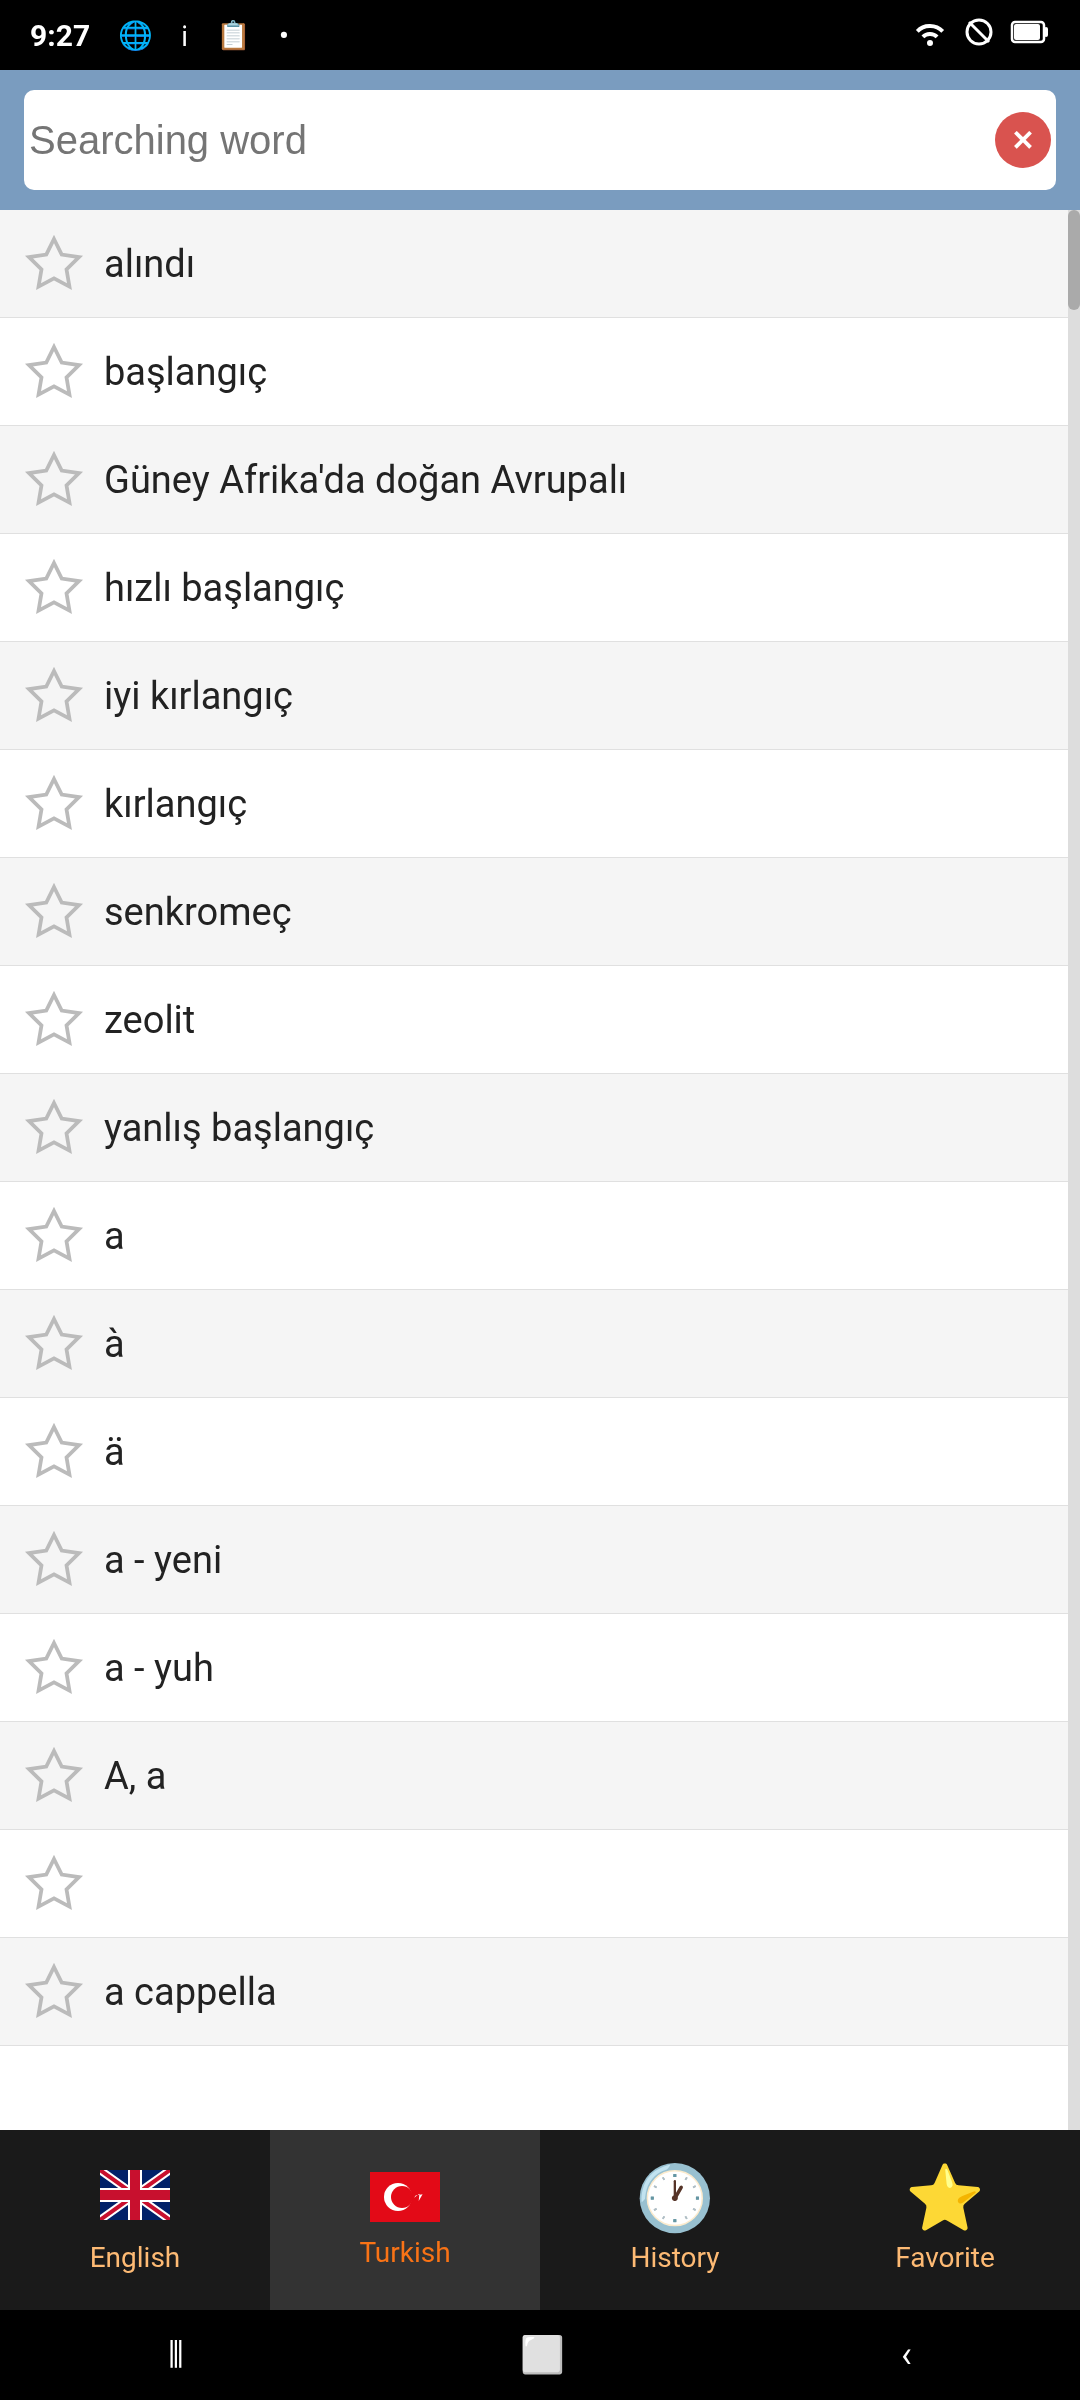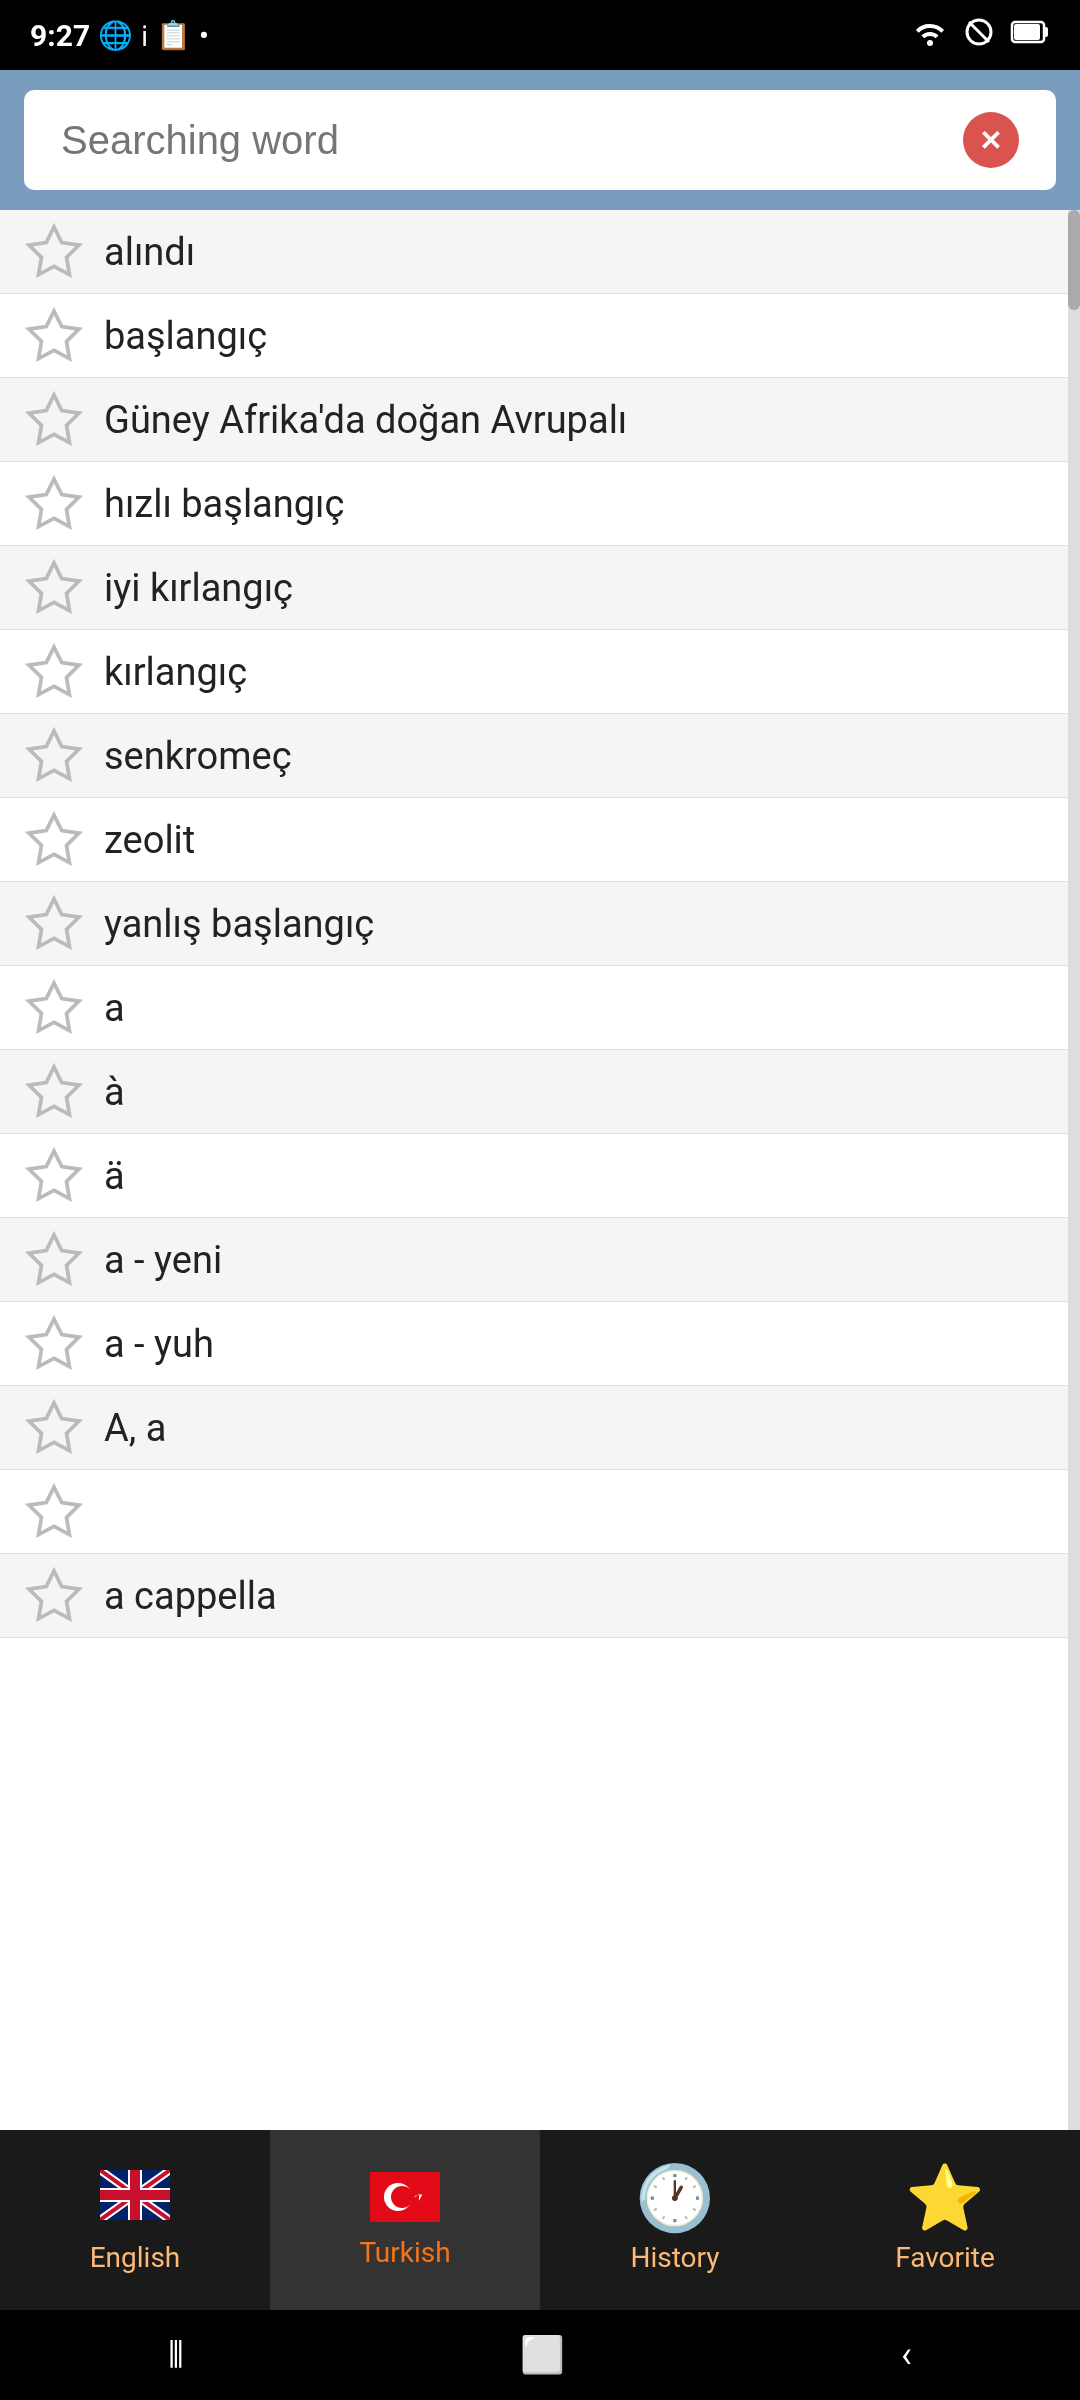--- a/index.html
+++ b/index.html
@@ -24,21 +24,21 @@
       justify-content: space-between;
       padding: 0 30px;
       color: #fff;
       font-size: 28px;
       font-weight: 500;
     }
 
     .status-left {
       display: flex;
       align-items: center;
-      gap: 8px;
+      gap: 28px;
     }
 
     .status-time {
       font-size: 30px;
       font-weight: bold;
     }
 
     .status-right {
       display: flex;
       align-items: center;
@@ -55,21 +55,21 @@
       padding: 20px 24px;
     }
 
     .search-input-wrapper {
       flex: 1;
       height: 100px;
       background: #fff;
       border-radius: 10px;
       display: flex;
       align-items: center;
-      padding: 0 37px;
+      padding: 0 5px;
       position: relative;
     }
 
     .search-input {
       flex: 1;
       border: none;
       outline: none;
       font-size: 40px;
       color: #999;
       background: transparent;
@@ -99,21 +99,21 @@
       width: 100%;
       background: #fff;
       overflow-y: auto;
       height: calc(2400px - 70px - 140px - 180px - 90px);
     }
 
     .word-item {
       display: flex;
       align-items: center;
       padding: 0 24px;
-      height: 84px;
+      height: 108px;
       border-bottom: 1px solid #e0e0e0;
       background: #fff;
     }
 
     .word-item:nth-child(odd) {
       background: #f5f5f5;
     }
 
     .star-icon {
       width: 60px;

